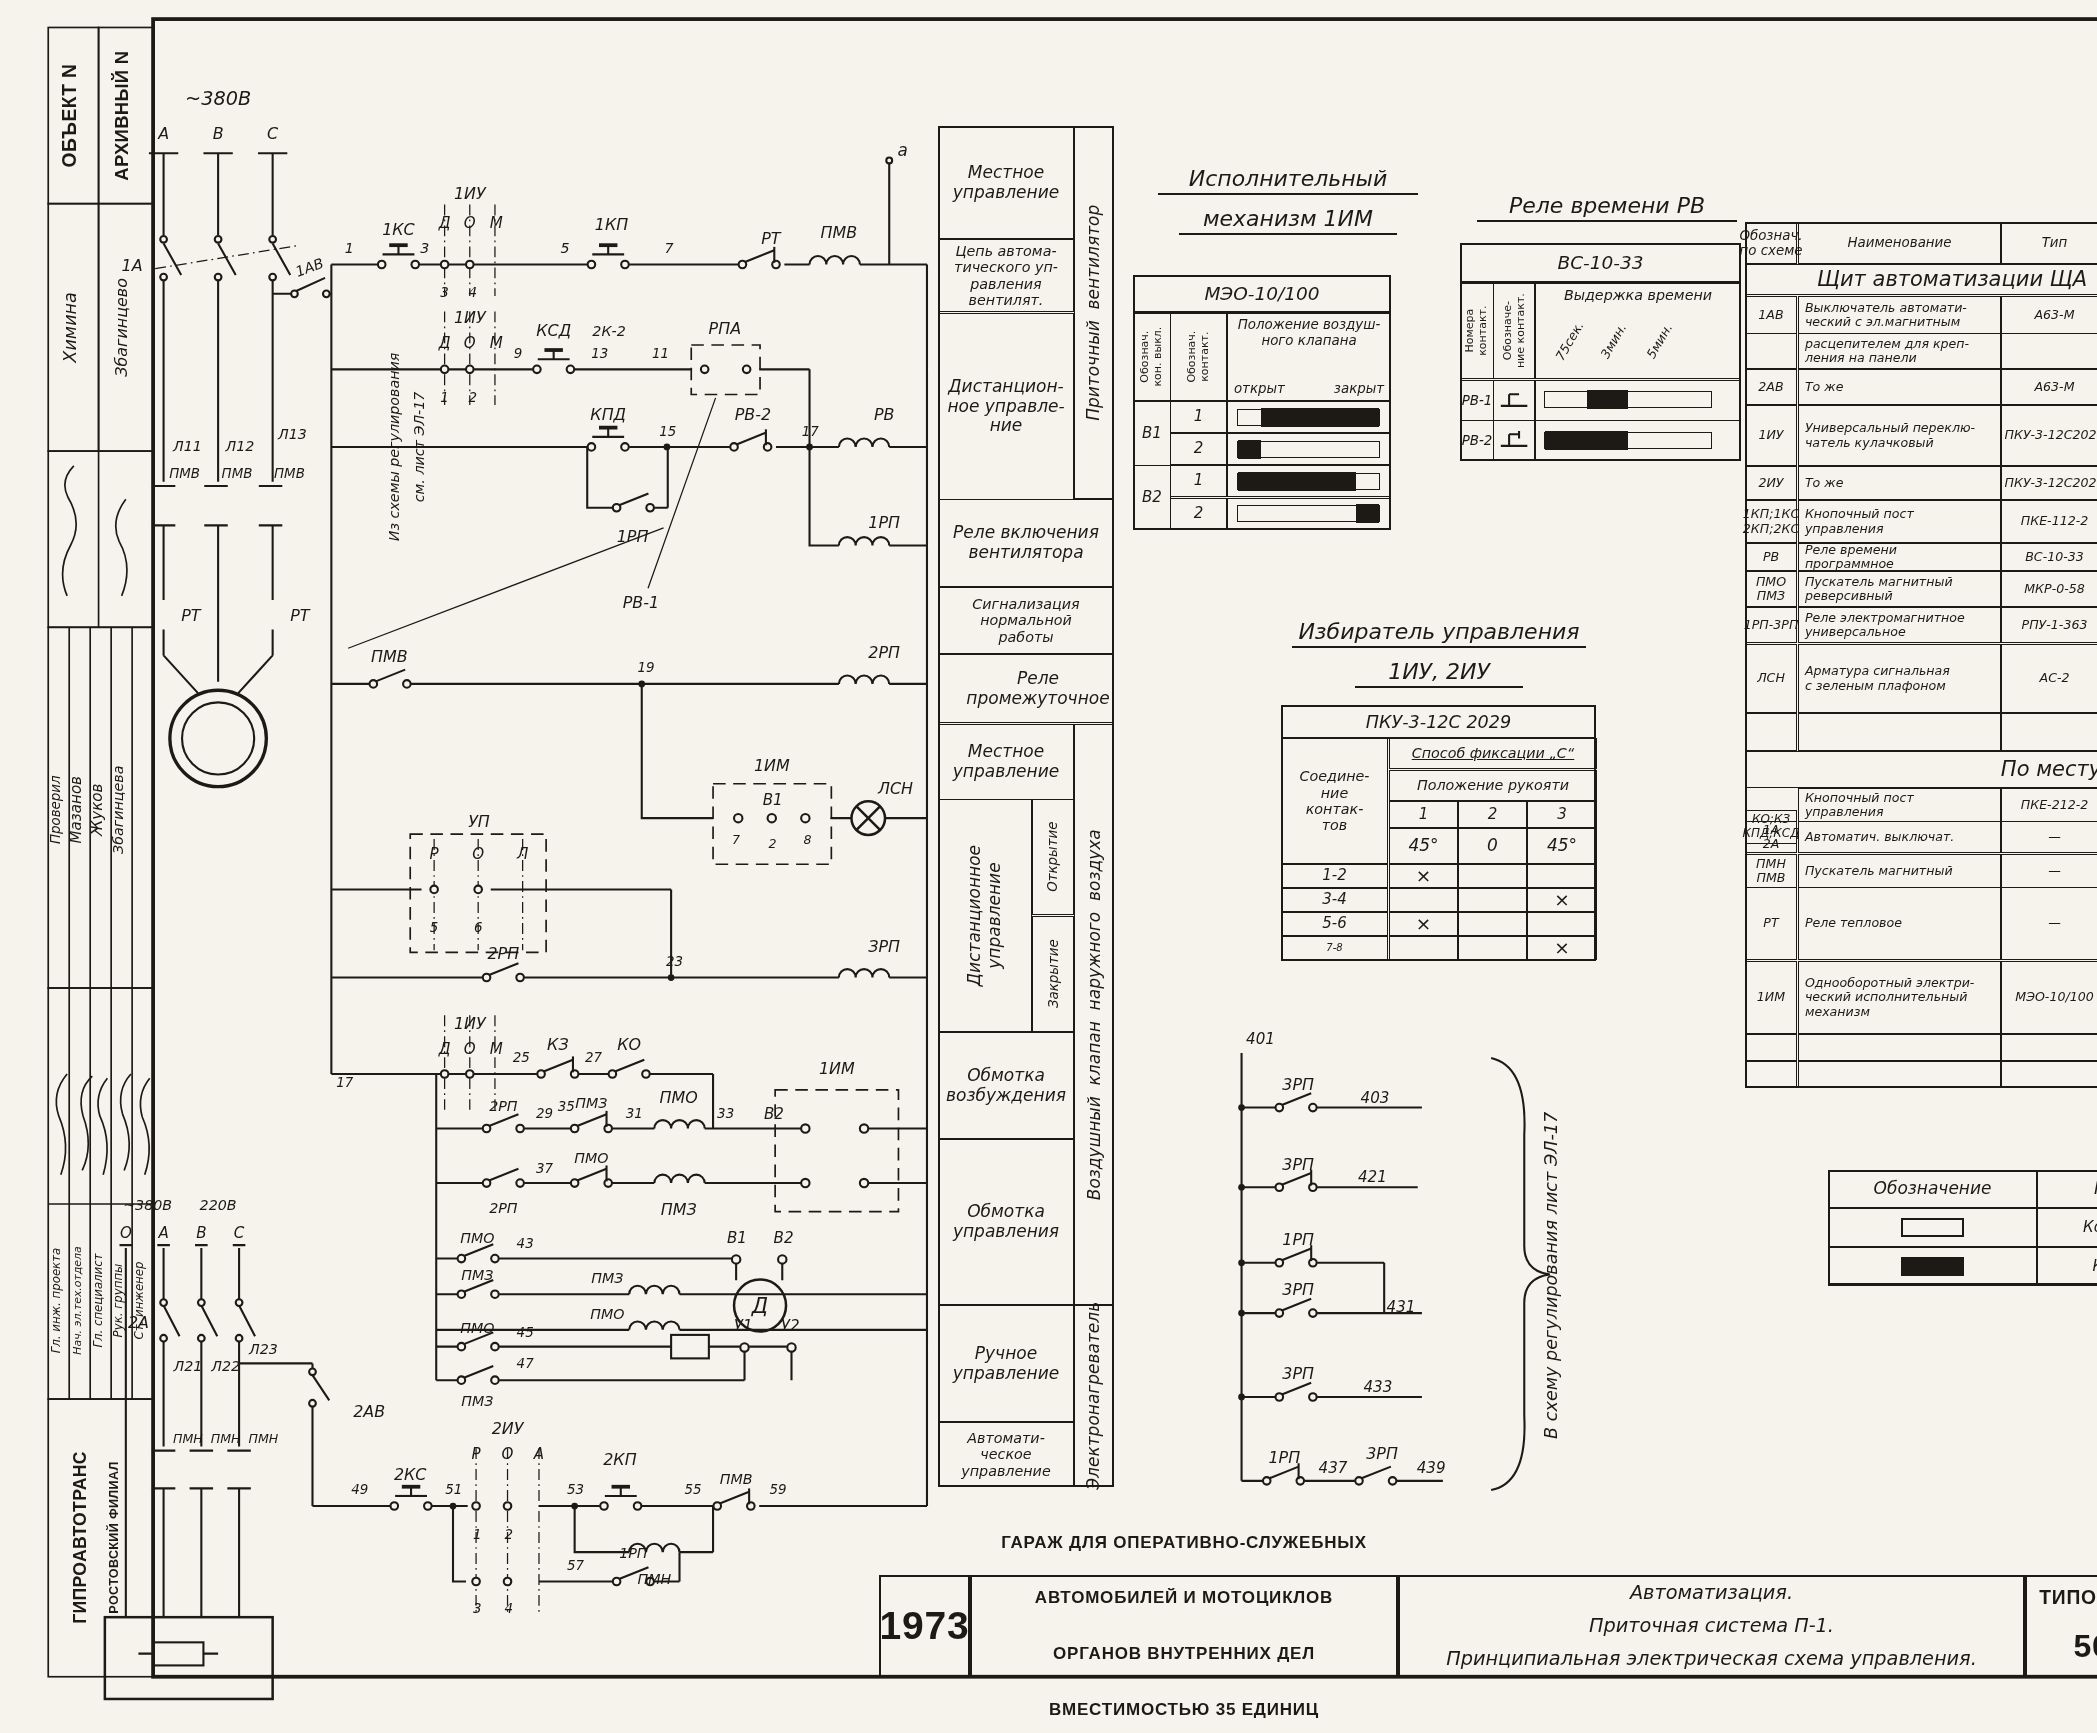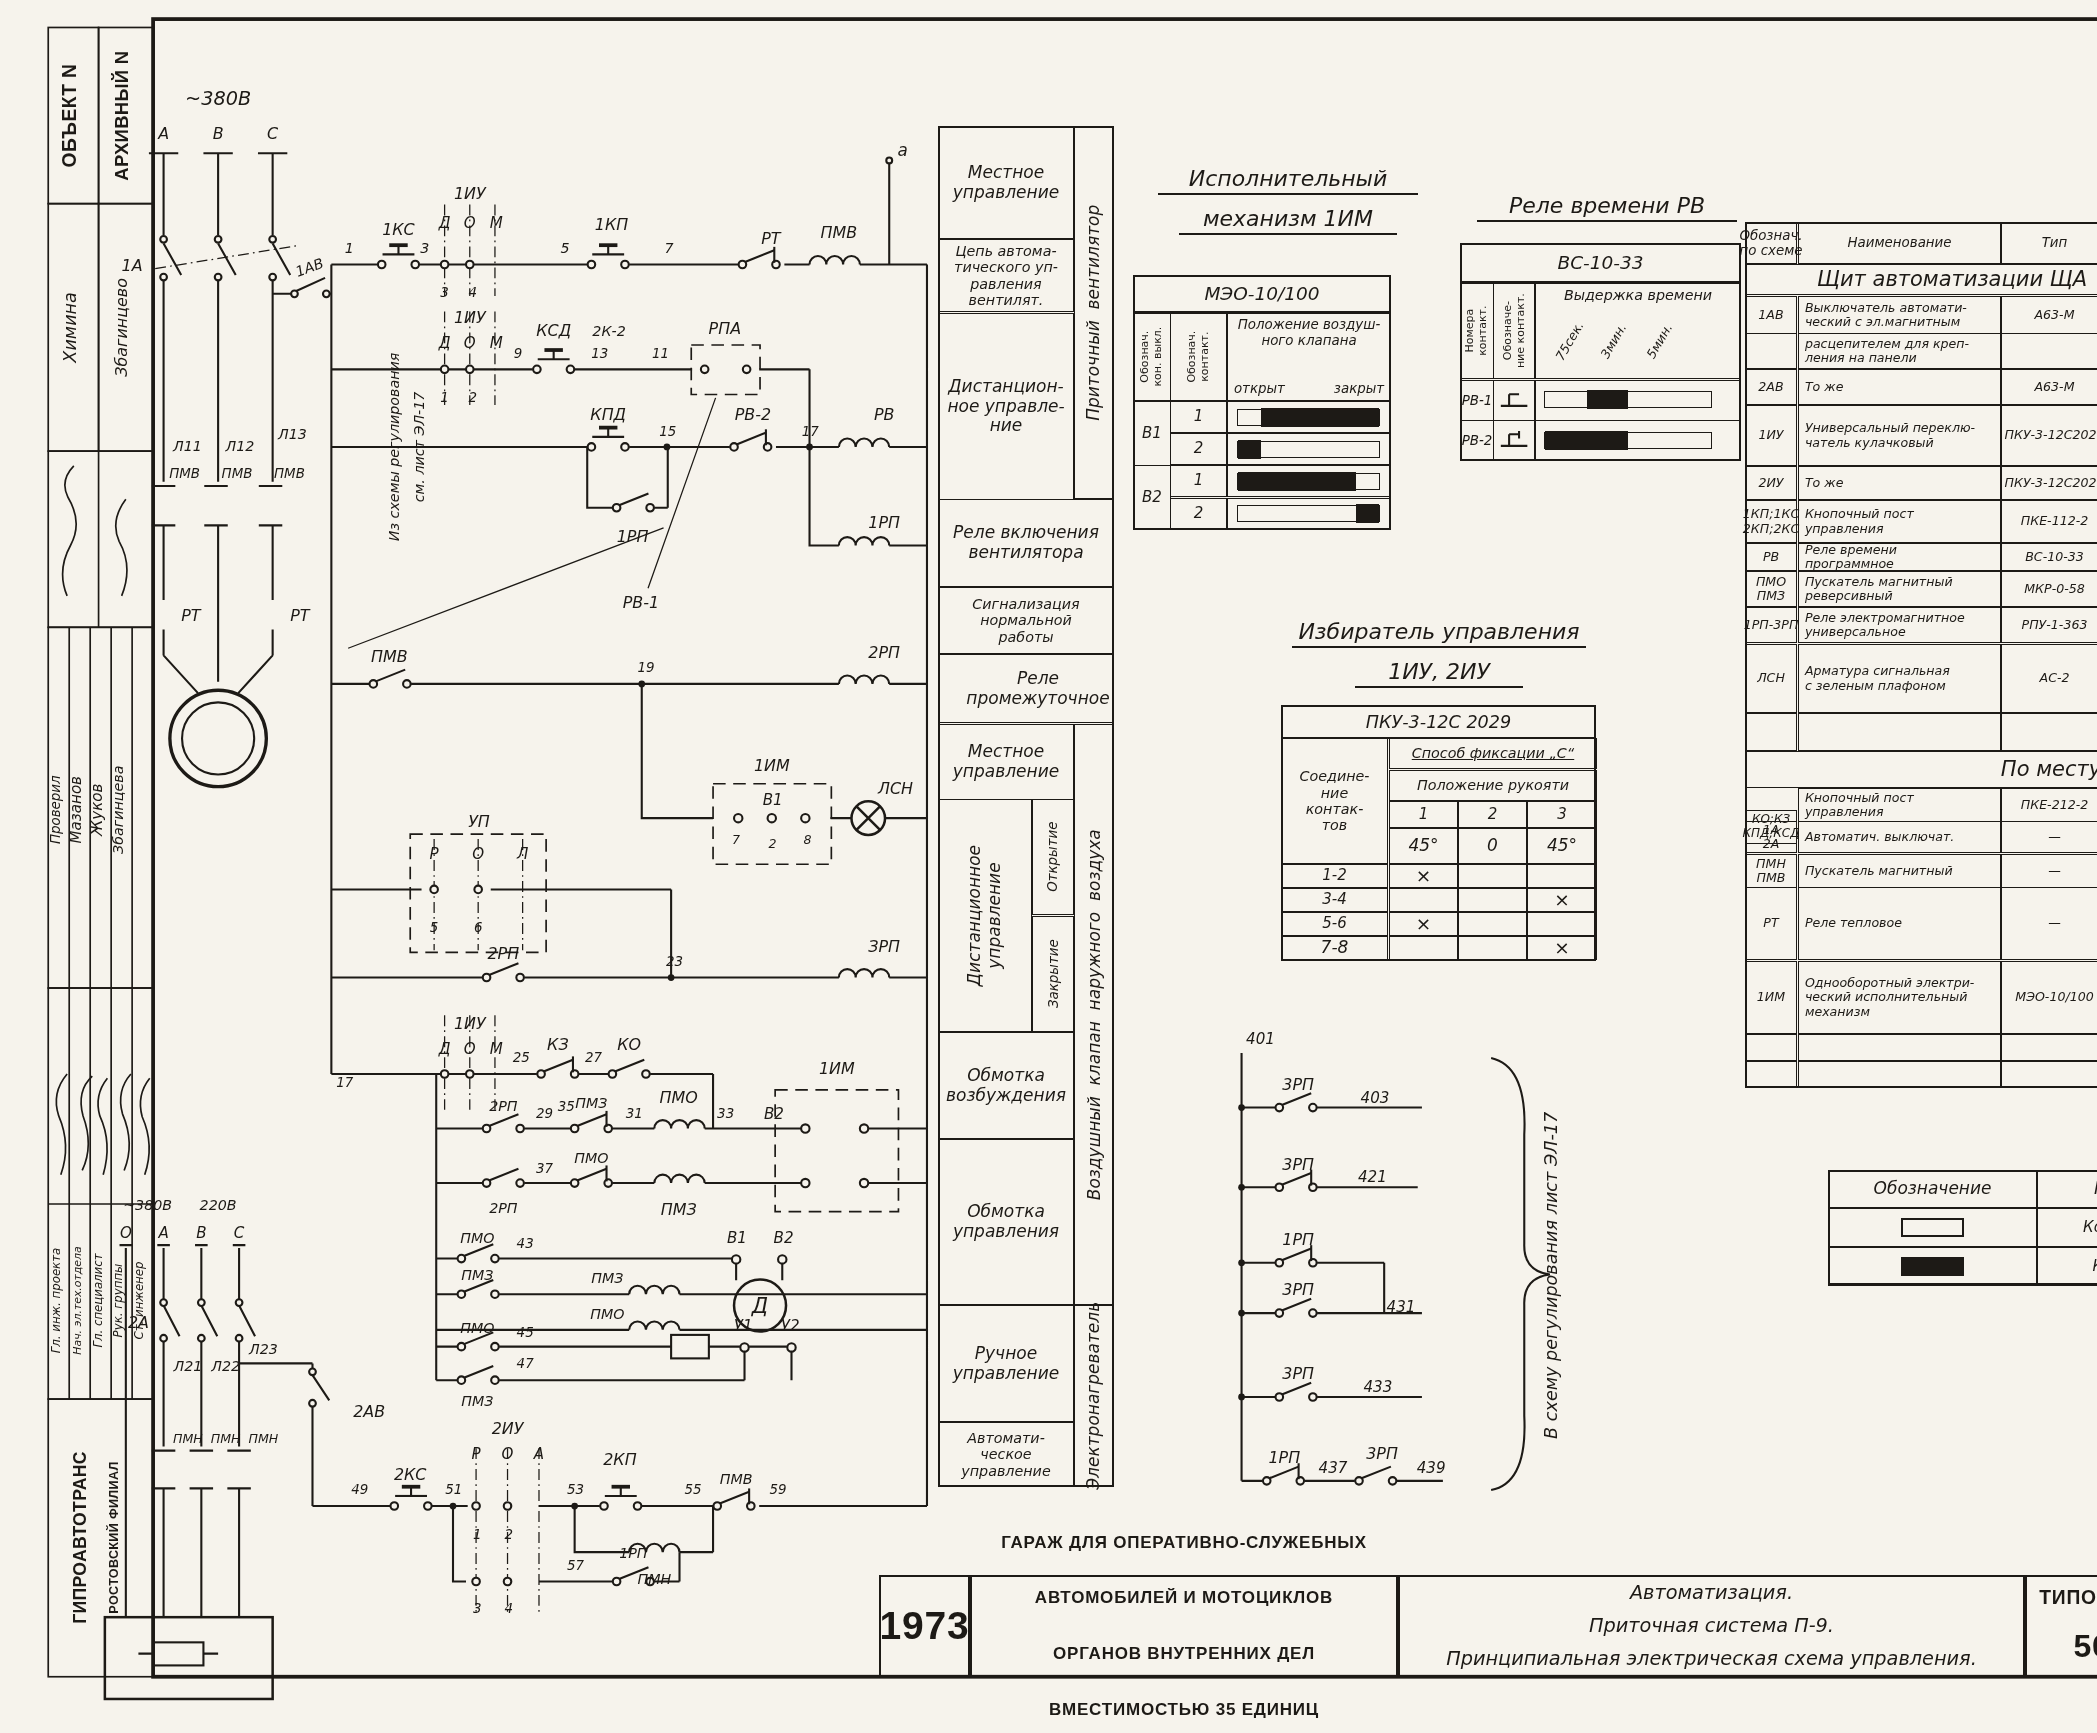--- a/index.html
+++ b/index.html
@@ -558,21 +558,21 @@
       <div class="cell hw" style="left: 1458px; top: 864px; width: 69px; height: 24px; font-size: 18.5px;"></div>
       <div class="cell hw" style="left: 1527px; top: 864px; width: 70px; height: 24px; font-size: 18.5px;"></div>
       <div class="cell hw" style="left: 1281px; top: 888px; width: 107px; height: 24px; font-size: 15px;">3-4</div>
       <div class="cell hw" style="left: 1389px; top: 888px; width: 69px; height: 24px; font-size: 18.5px;"></div>
       <div class="cell hw" style="left: 1458px; top: 888px; width: 69px; height: 24px; font-size: 18.5px;"></div>
       <div class="cell hw" style="left: 1527px; top: 888px; width: 70px; height: 24px; font-size: 18.5px;">×</div>
       <div class="cell hw" style="left: 1281px; top: 912px; width: 107px; height: 24px; font-size: 15px;">5-6</div>
       <div class="cell hw" style="left: 1389px; top: 912px; width: 69px; height: 24px; font-size: 18.5px;">×</div>
       <div class="cell hw" style="left: 1458px; top: 912px; width: 69px; height: 24px; font-size: 18.5px;"></div>
       <div class="cell hw" style="left: 1527px; top: 912px; width: 70px; height: 24px; font-size: 18.5px;"></div>
-      <div class="cell hw" style="left: 1281px; top: 936px; width: 107px; height: 24px; font-size: 17px;">7-8</div>
+      <div class="cell hw" style="left: 1281px; top: 936px; width: 107px; height: 24px; font-size: 10px;">7-8</div>
       <div class="cell hw" style="left: 1389px; top: 936px; width: 69px; height: 24px; font-size: 18.5px;"></div>
       <div class="cell hw" style="left: 1458px; top: 936px; width: 69px; height: 24px; font-size: 18.5px;"></div>
       <div class="cell hw" style="left: 1527px; top: 936px; width: 70px; height: 24px; font-size: 18.5px;">×</div>
       <div class="cell " style="left: 1281px; top: 705px; width: 315px; height: 256px; border-width: 2.5px;"></div>
     </div>
 
   <div id="bom-table">
       <div class="cell hw" style="left: 1745px; top: 222px; width: 52px; height: 42px; font-size: 13.4px;">Обознач.
 по схеме</div>
       <div class="cell hw" style="left: 1798px; top: 222px; width: 203px; height: 42px; font-size: 13.4px;">Наименование</div>
@@ -664,21 +664,21 @@
   <div id="titleblock">
     <div class="cell st" style="left:879px;top:1575px;width:91px;height:102px;border-width:2.1px;font-size:39px;">1973</div>
     <div class="cell st" style="left:970px;top:1575px;width:428px;height:102px;border-width:2.1px;font-size:17px;flex-direction:column;gap:36px;">
       <span>ГАРАЖ ДЛЯ ОПЕРАТИВНО-СЛУЖЕБНЫХ</span>
       <span>АВТОМОБИЛЕЙ И МОТОЦИКЛОВ</span>
       <span>ОРГАНОВ ВНУТРЕННИХ ДЕЛ</span>
       <span>ВМЕСТИМОСТЬЮ 35 ЕДИНИЦ</span>
     </div>
     <div class="cell hw" style="left:1398px;top:1575px;width:627px;height:102px;border-width:2.1px;font-size:19.3px;flex-direction:column;justify-content:space-around;">
       <span>Автоматизация.</span>
-      <span>Приточная   система   П-9.</span>
+      <span>Приточная   система   П-1.</span>
       <span>Принципиальная  электрическая схема управления.</span>
     </div>
     <div class="cell st" style="left:2025px;top:1575px;width:220px;height:102px;border-width:2.1px;font-size:19.3px;flex-direction:column;justify-content:space-around;">
       <span>ТИПОВОЙ  ПРОЕКТ</span>
       <span style="font-size:32px;">503-208</span>
     </div>
 
   </div>
 </div>
 

